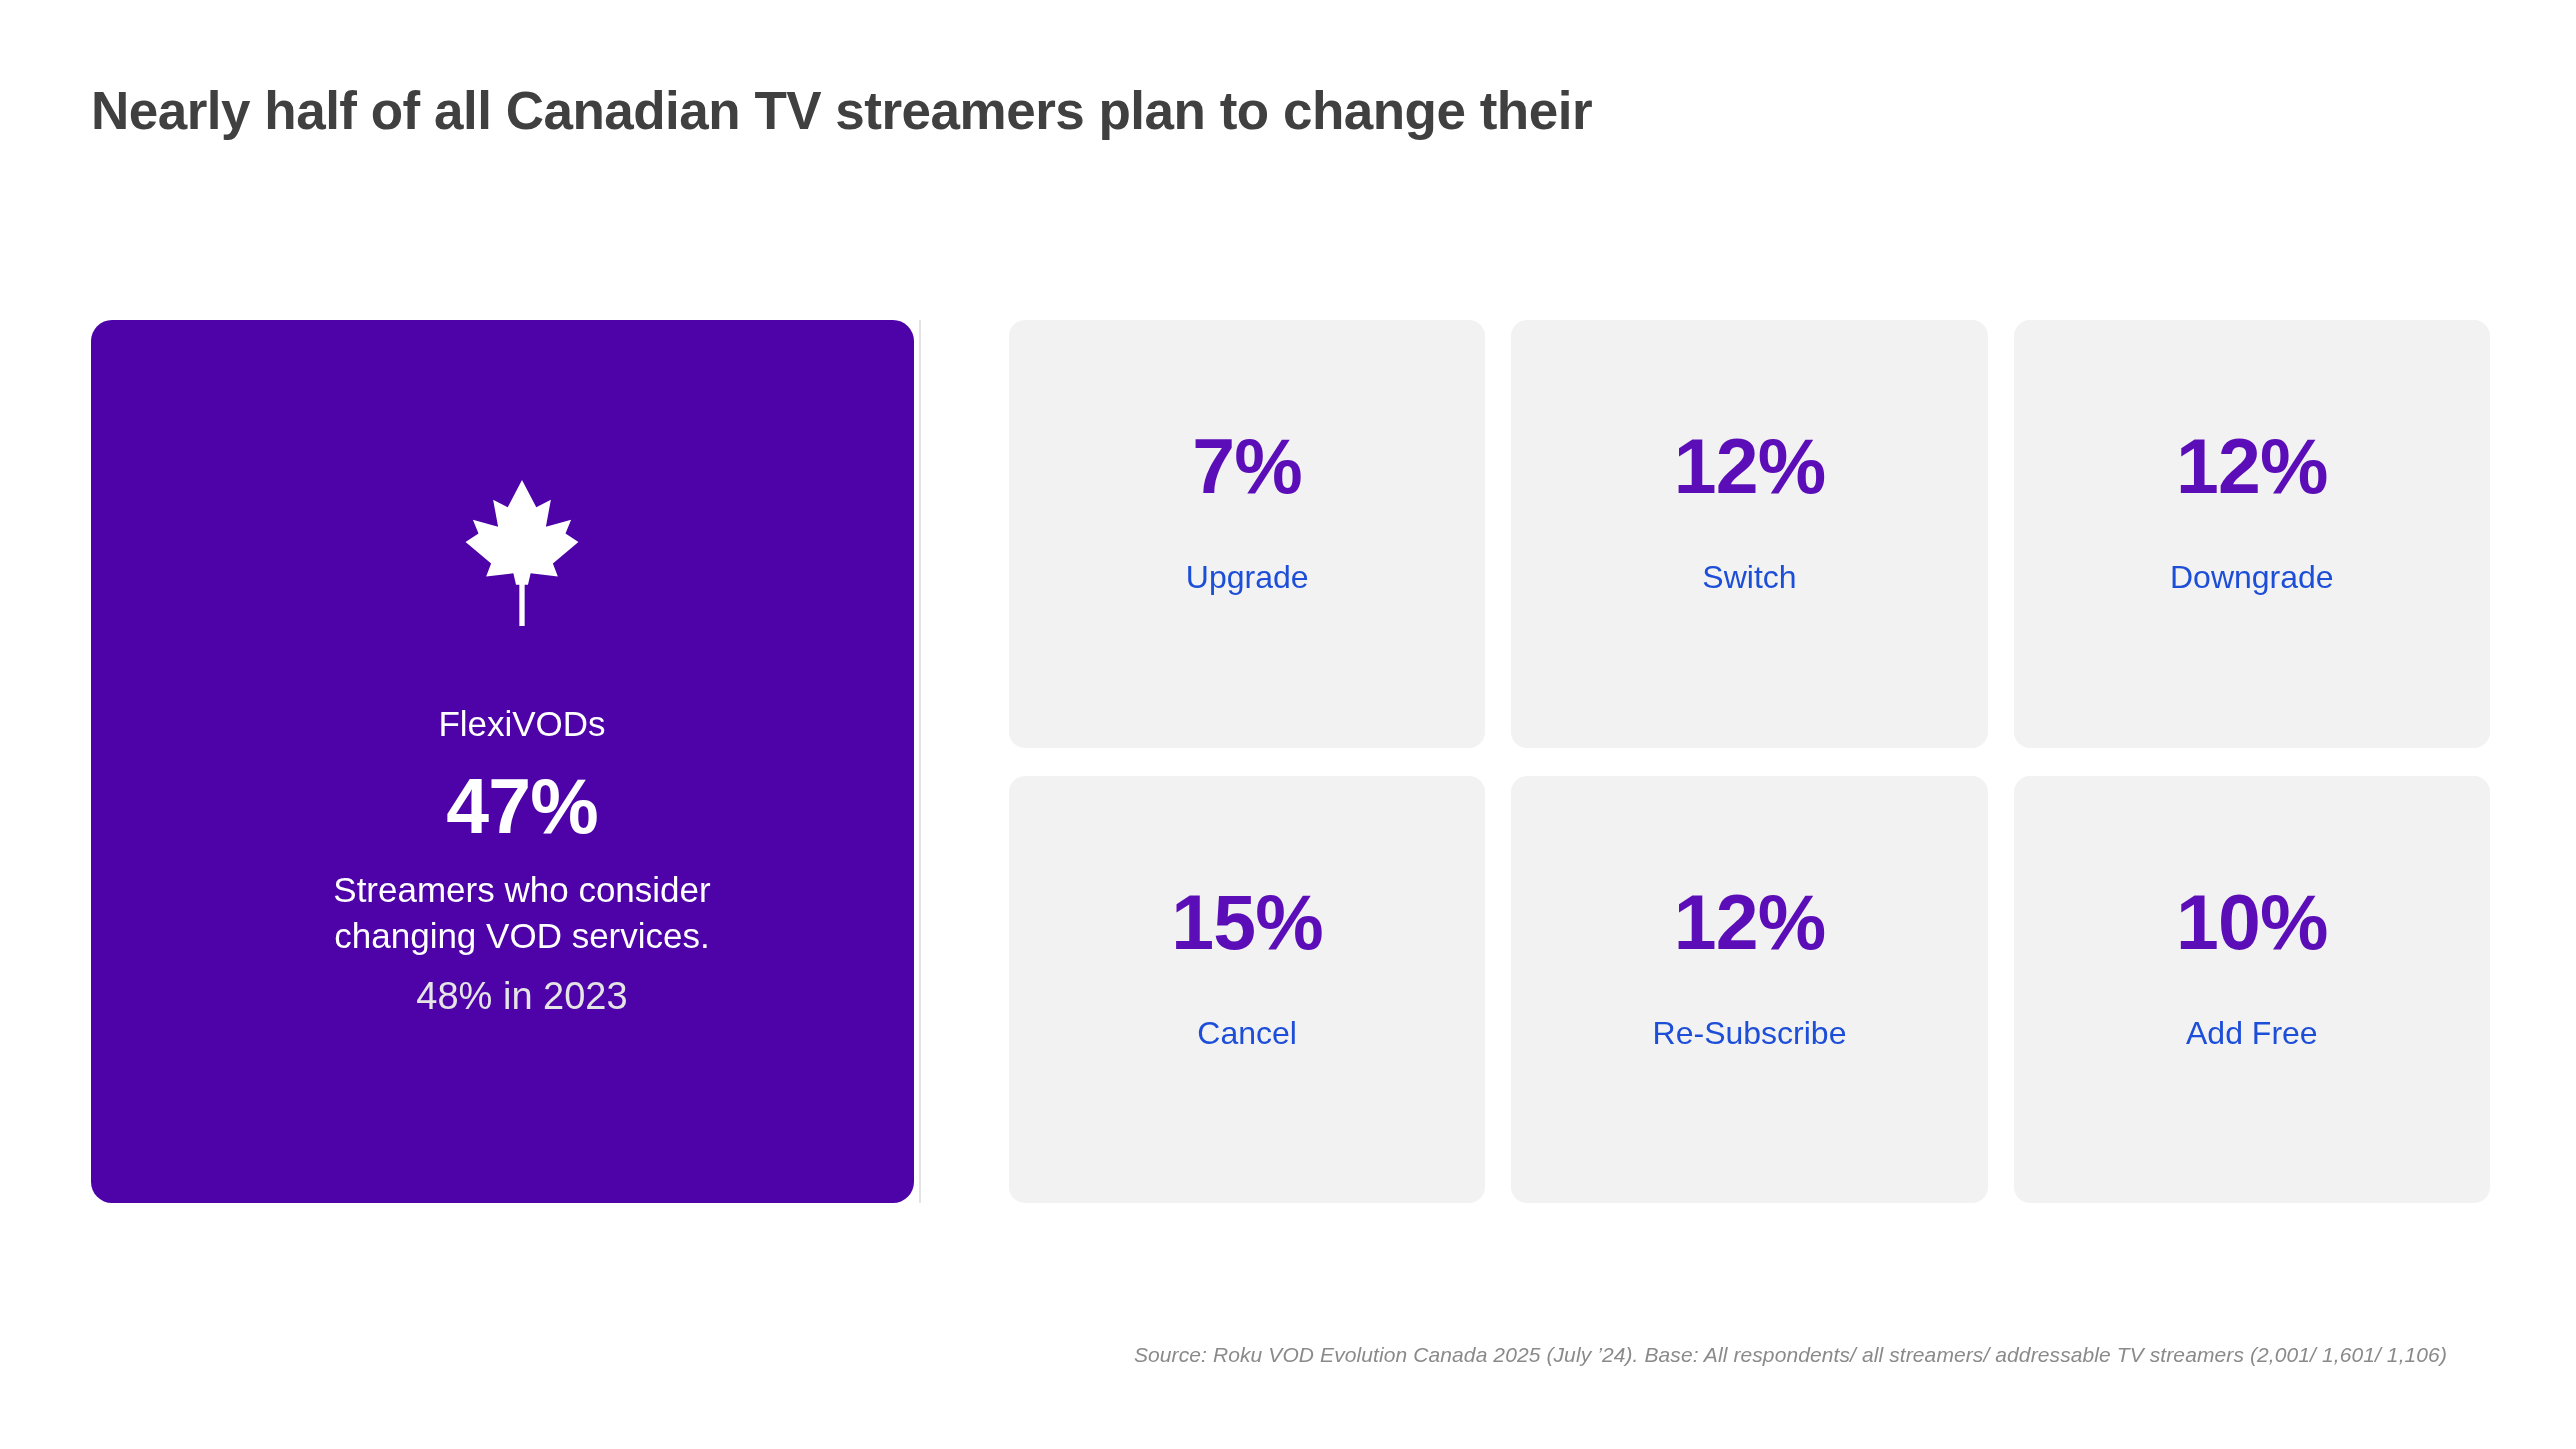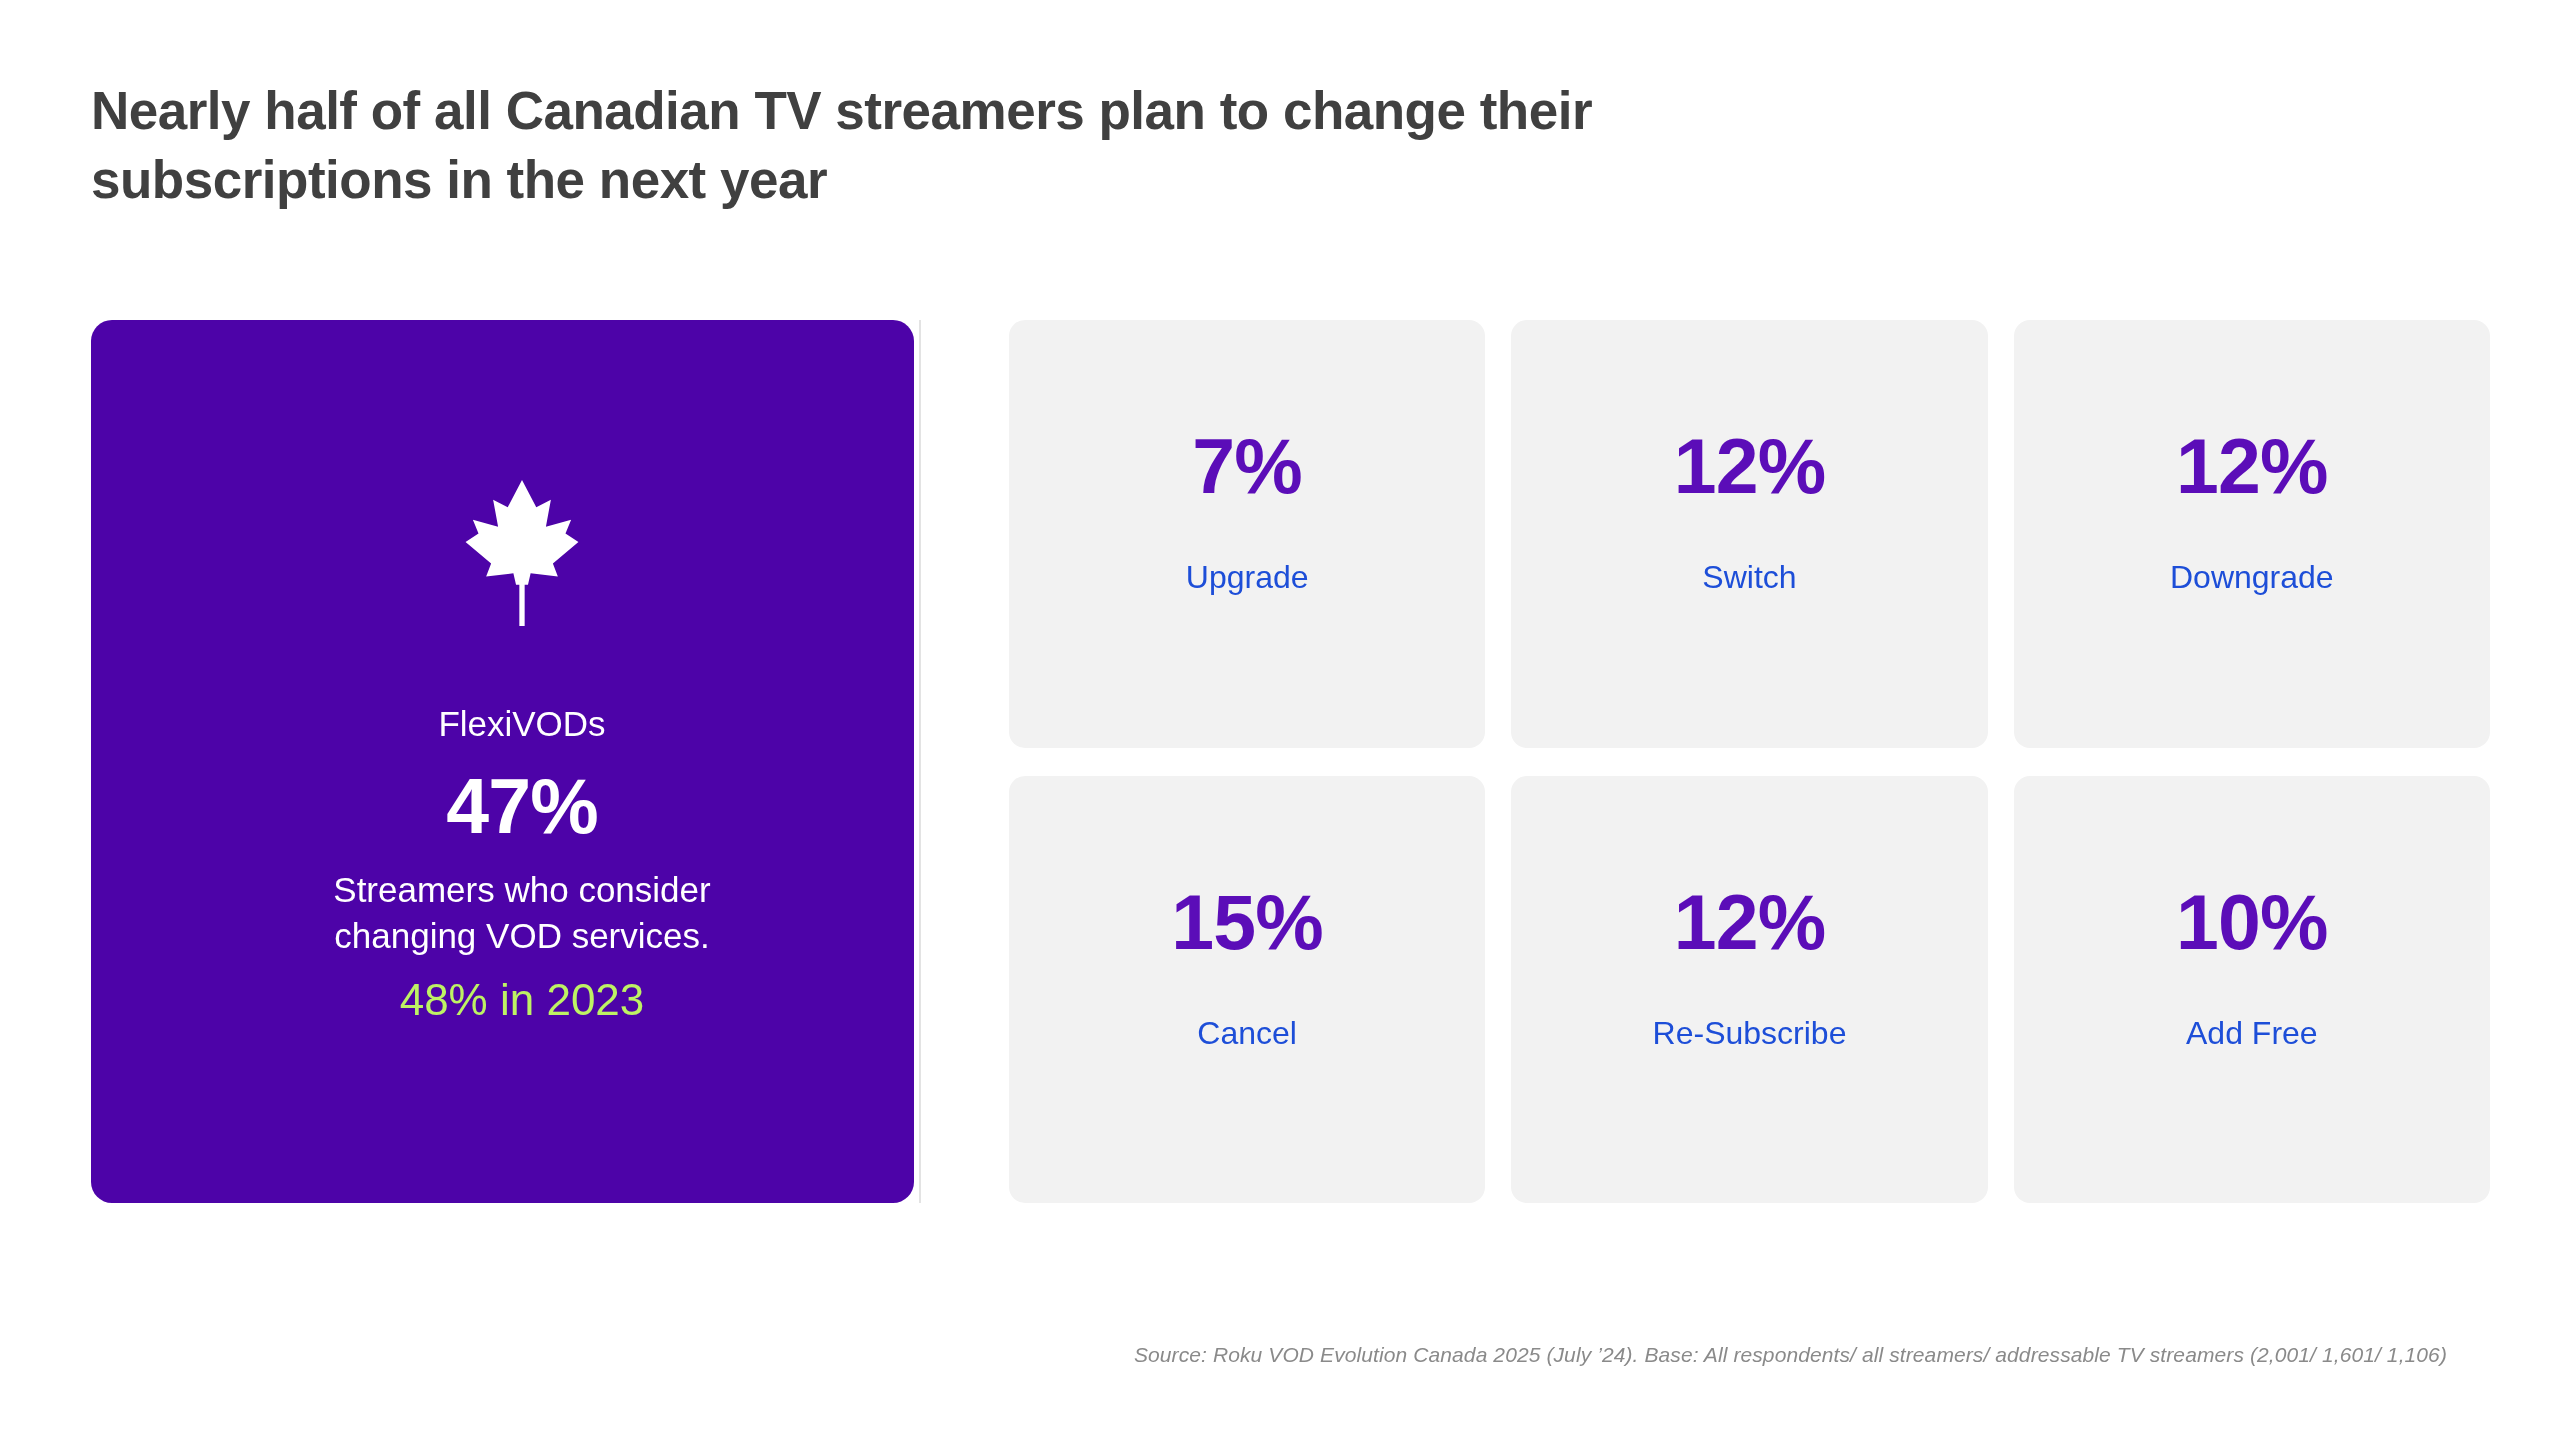--- a/index.html
+++ b/index.html
@@ -64,24 +64,24 @@
     margin-top:22.5px;
     font-size:35px;
     font-weight:400;
     line-height:1.30;
     text-align:center;
     color:#FFFFFF;
   }
   .hero-desc .dl { display:block; white-space:nowrap; }
   .hero-sub {
     margin-top:16px;
-    font-size:44px;
+    font-size:38px;
     font-weight:400;
     line-height:1.2;
-    color:#bef264;
+    color:#e5e5e5;
   }
 
   
   .divider {
     position:absolute;
     left:919px; top:320px;
     width:2.4px; height:883px;
     background:#E3E3E3;
   }
 
@@ -133,21 +133,20 @@
     letter-spacing:0.1px;
   }
 </style>
 </head>
 <body>
 
 <div class="page">
 
   <h1 class="title">
     <span class="title-line">Nearly half of all Canadian TV streamers plan to change their</span>
-    <span class="title-line">subscriptions in the next year</span>
   </h1>
 
   <div class="hero-card">
     <div class="leaf-wrap">
       <svg viewBox="0 0 100 100" xmlns="http://www.w3.org/2000/svg" aria-hidden="true">
         <path fill="#FFFFFF" d="M50 6 L58.6 22.4 L67.4 17.9 L64.4 34.2 L79.6 30.0 L76.2 38.3 L84 43.4 L68.6 56.4 L71.6 64.2 L55.2 62.2 L53.6 69.2 L51.6 69.2 L51.6 94 L48.4 94 L48.4 69.2 L46.4 69.2 L44.8 62.2 L28.4 64.2 L31.4 56.4 L16 43.4 L23.8 38.3 L20.4 30.0 L35.6 34.2 L32.6 17.9 L41.4 22.4 Z"></path>
       </svg>
     </div>
     <div class="hero-eyebrow">FlexiVODs</div>
     <div class="hero-big">47%</div>

